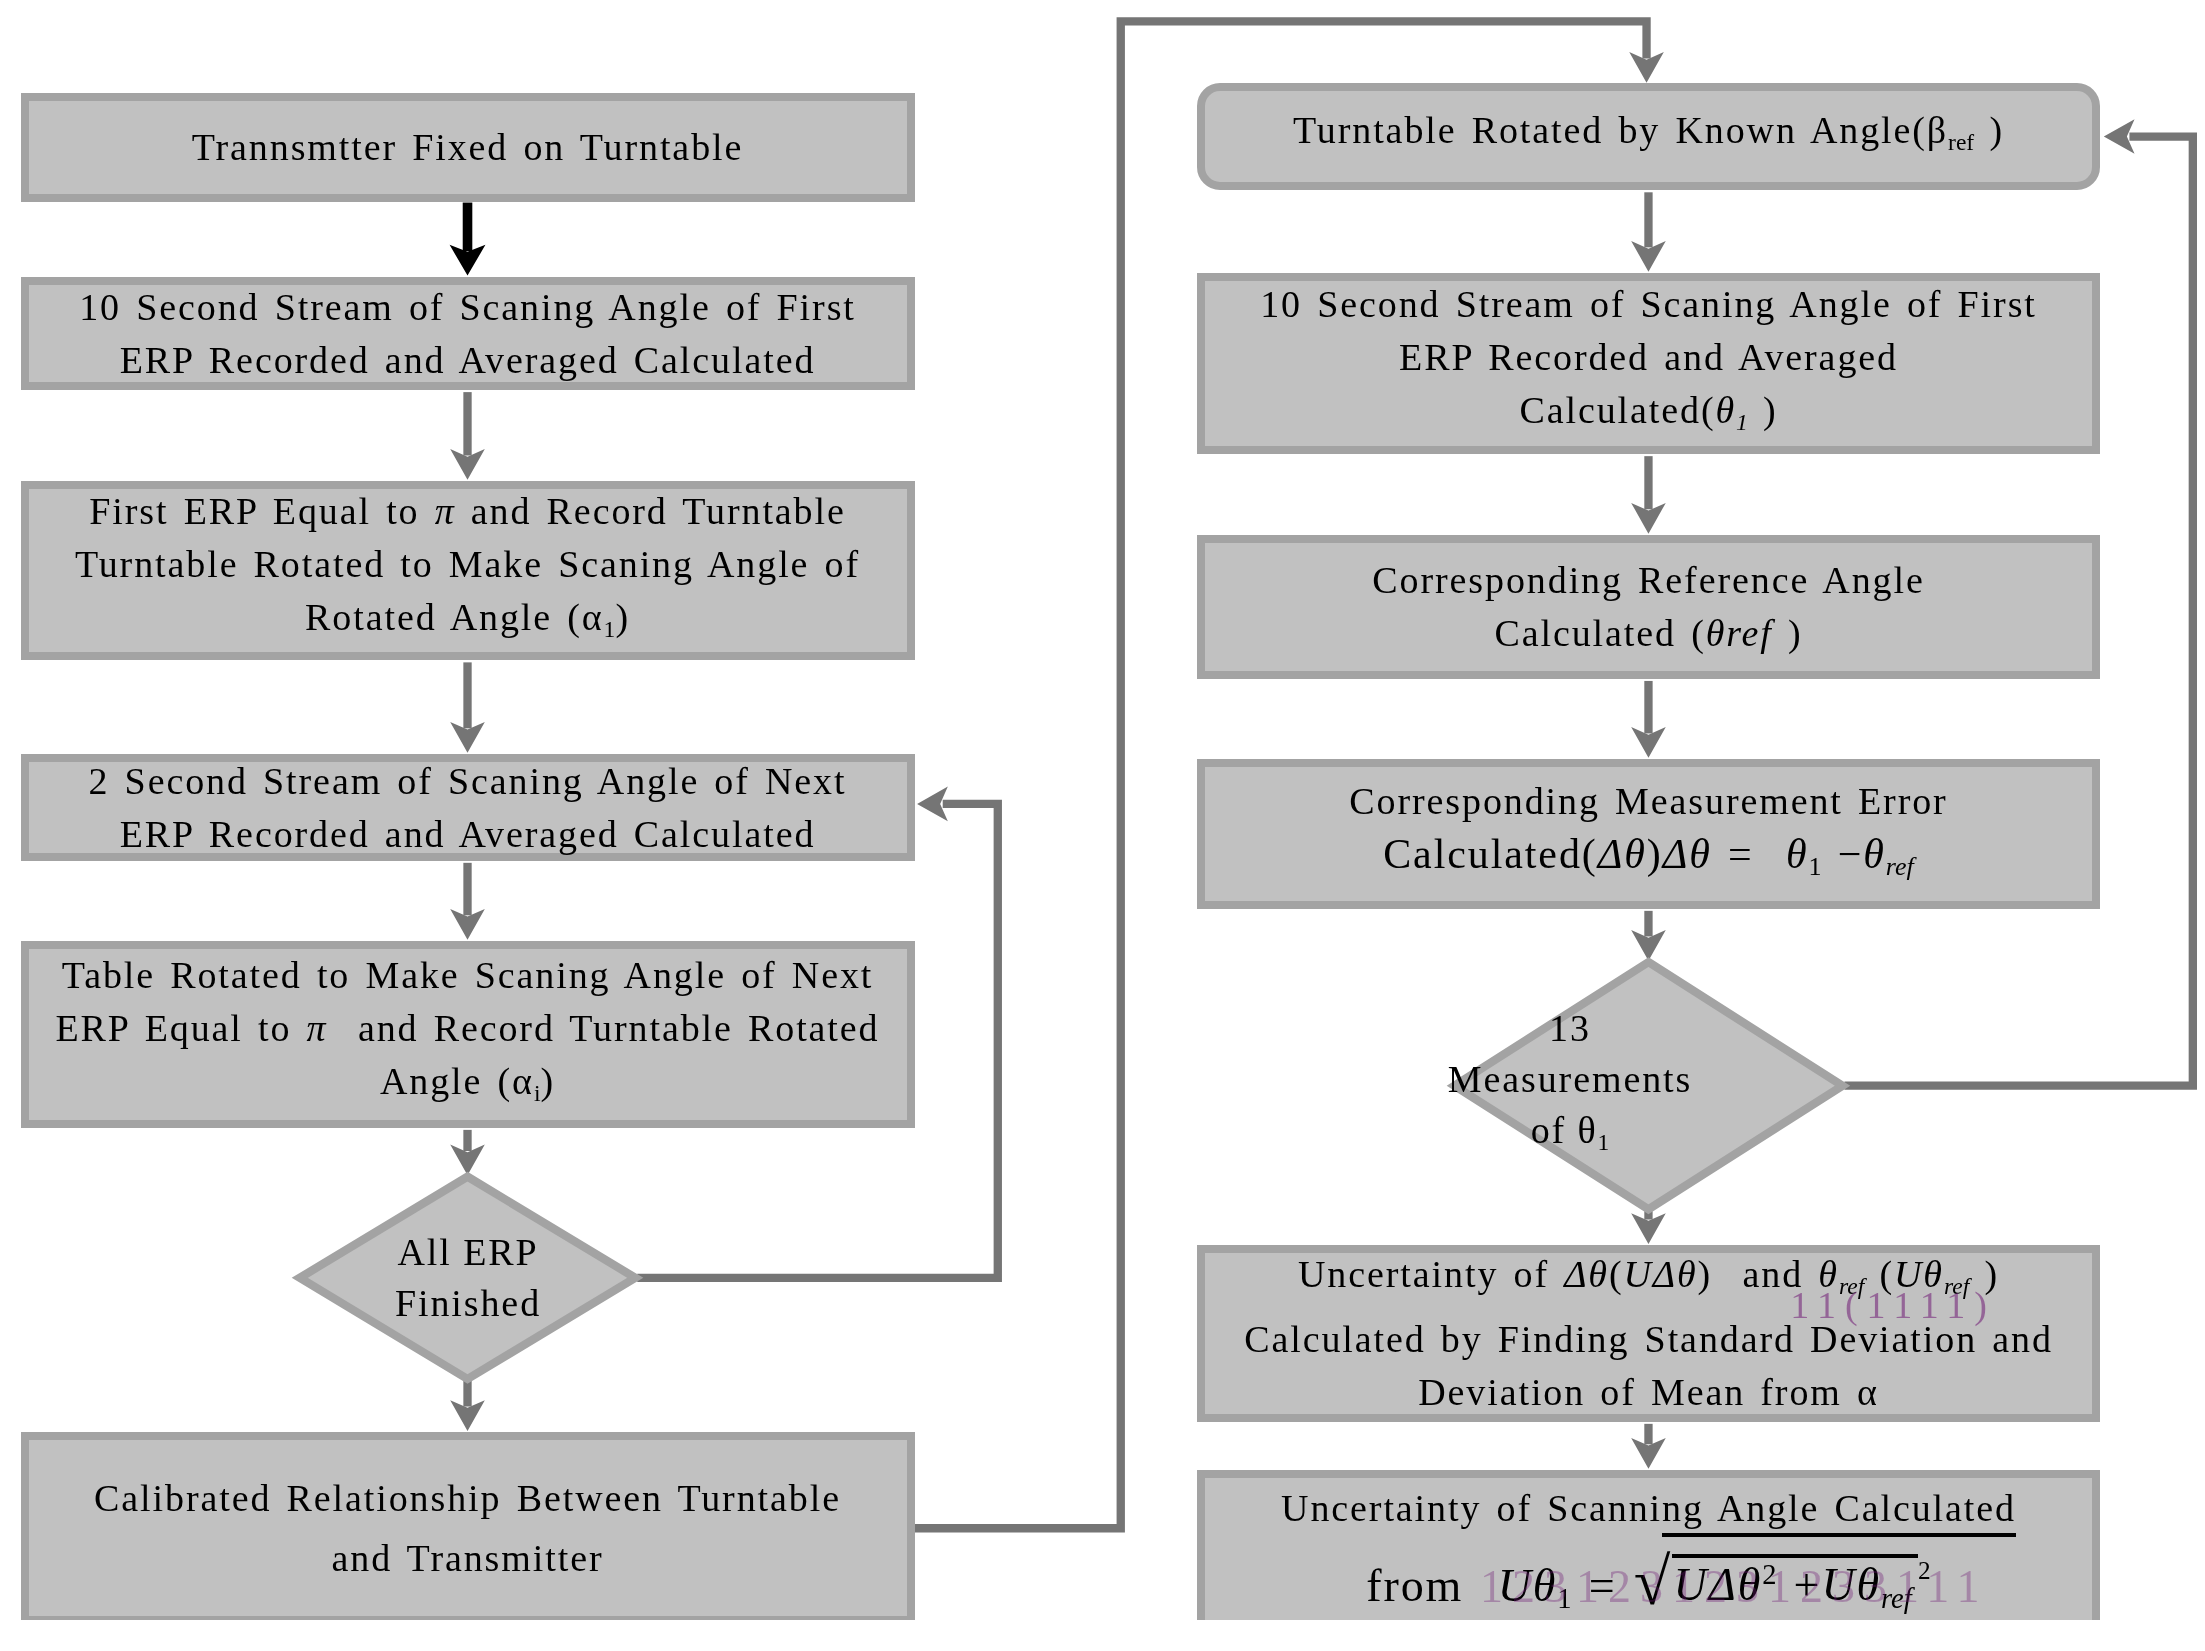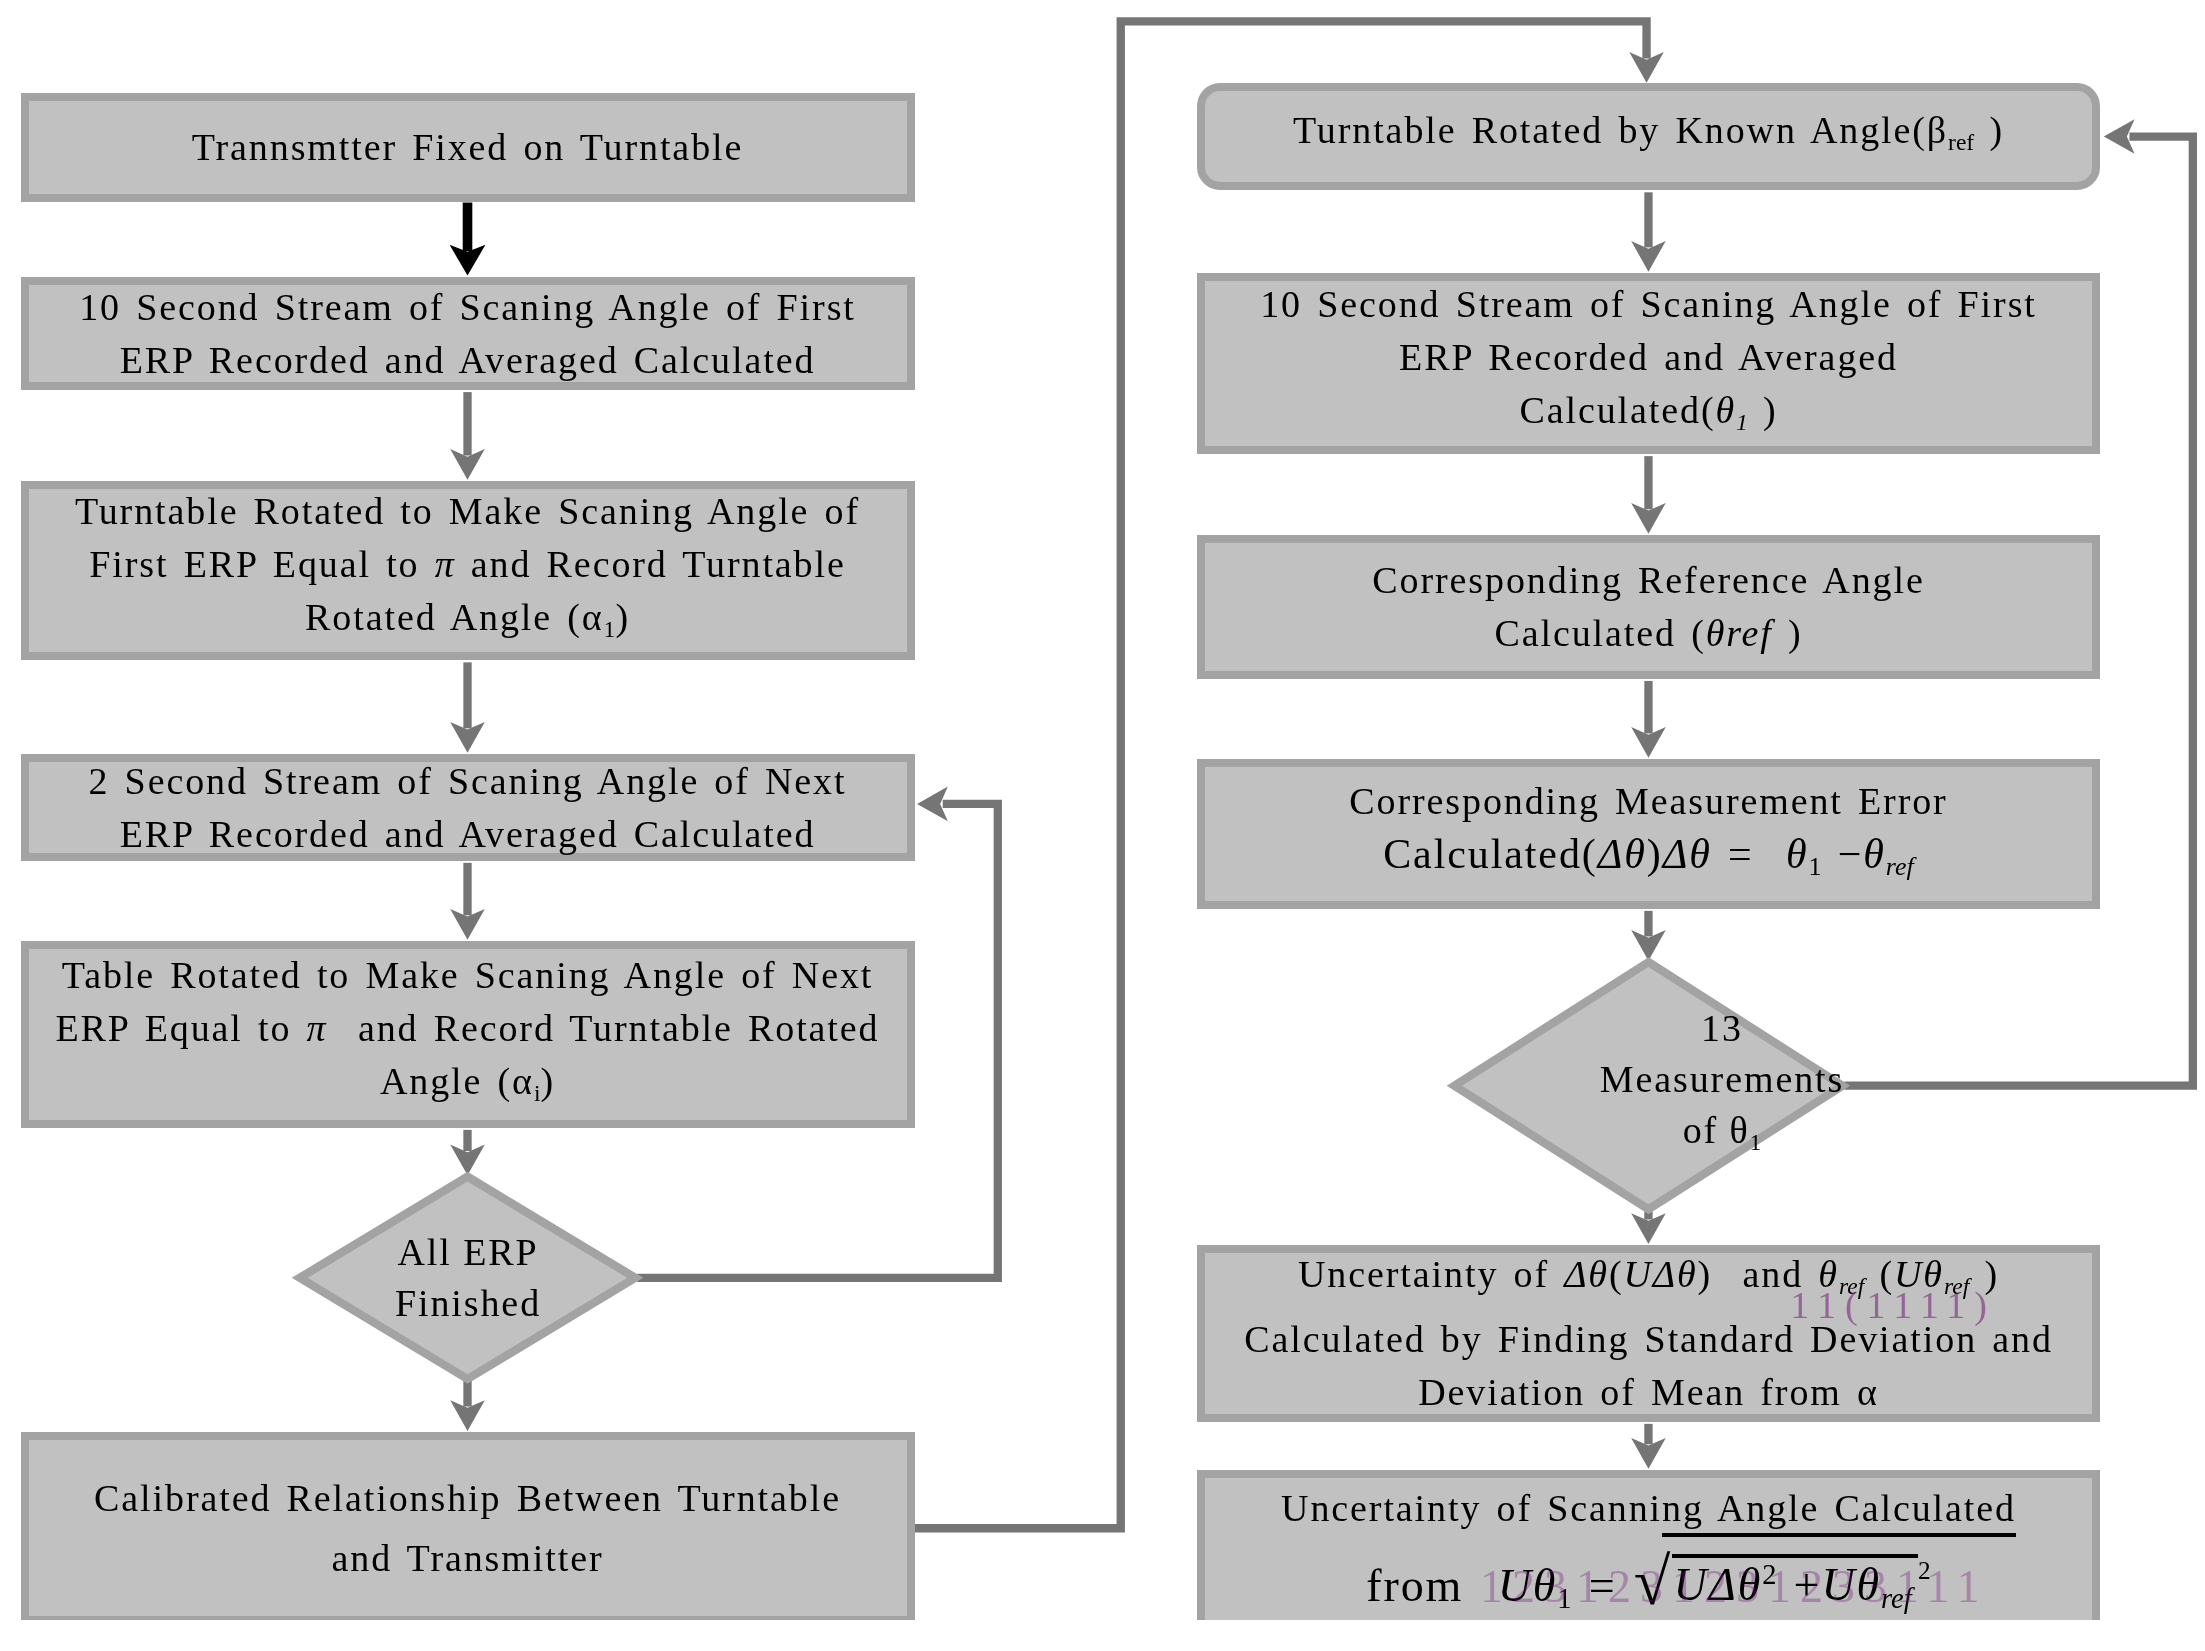--- a/index.html
+++ b/index.html
@@ -130,22 +130,22 @@
   <div class="box" style="left:20.5px;top:93px;width:894px;height:109px;">
     <div class="tline">Trannsmtter Fixed on Turntable</div>
   </div>
 
   <div class="box" style="left:20.5px;top:277px;width:894px;height:113px;">
     <div class="tline">10 Second Stream of Scaning Angle of First</div>
     <div class="tline">ERP Recorded and Averaged Calculated</div>
   </div>
 
   <div class="box" style="left:20.5px;top:481px;width:894px;height:179px;">
+    <div class="tline">First ERP Equal to <i>π</i> and Record Turntable</div>
     <div class="tline">Turntable Rotated to Make Scaning Angle of</div>
-    <div class="tline">First ERP Equal to <i>π</i> and Record Turntable</div>
     <div class="tline">Rotated Angle (α<sub>1</sub>)</div>
   </div>
 
   <div class="box" style="left:20.5px;top:754px;width:894px;height:107px;">
     <div class="tline">2 Second Stream of Scaning Angle of Next</div>
     <div class="tline">ERP Recorded and Averaged Calculated</div>
   </div>
 
   <div class="box" style="left:20.5px;top:941px;width:894px;height:187px;">
     <div class="tline">Table Rotated to Make Scaning Angle of Next</div>
@@ -176,21 +176,21 @@
   <div class="box" style="left:1197px;top:535px;width:903px;height:144px;">
     <div class="tline">Corresponding Reference Angle</div>
     <div class="tline">Calculated (<i>θref</i> )</div>
   </div>
 
   <div class="box" style="left:1197px;top:759px;width:903px;height:150px;">
     <div class="tline">Corresponding Measurement Error</div>
     <div class="tline mathline">Calculated(<i>Δθ</i>)<i>Δθ</i> =&nbsp; <i>θ</i><sub>1</sub> −<i>θ<sub>ref</sub></i></div>
   </div>
 
-  <div class="dtext" style="left:1528px;top:962px;width:388px;height:247px;">
+  <div class="dtext" style="left:1376px;top:962px;width:388px;height:247px;">
     <div class="tline">13</div>
     <div class="tline">Measurements</div>
     <div class="tline">of θ<sub>1</sub></div>
   </div>
 
   <div class="box" style="left:1197px;top:1245px;width:903px;height:177px;">
     <span class="ghost ghost-r6">11(1111)</span>
     <div class="tline">Uncertainty of <i>Δθ</i>(<i>UΔθ</i>)&nbsp; and <i>θ<sub>ref</sub></i> (<i>Uθ<sub>ref</sub></i> )</div>
     <div class="tline">Calculated by Finding Standard Deviation and</div>
     <div class="tline">Deviation of Mean from α</div>

